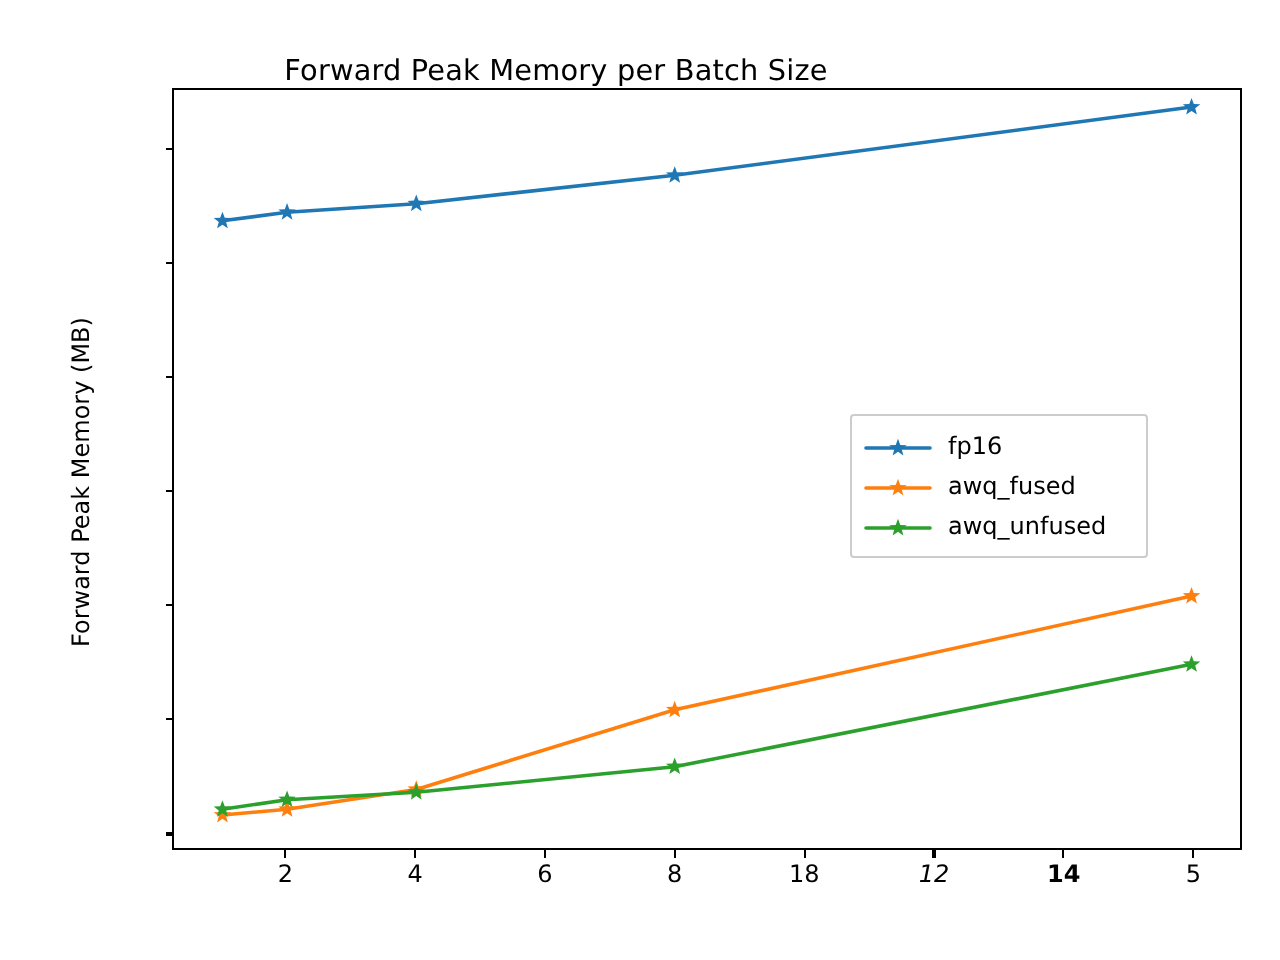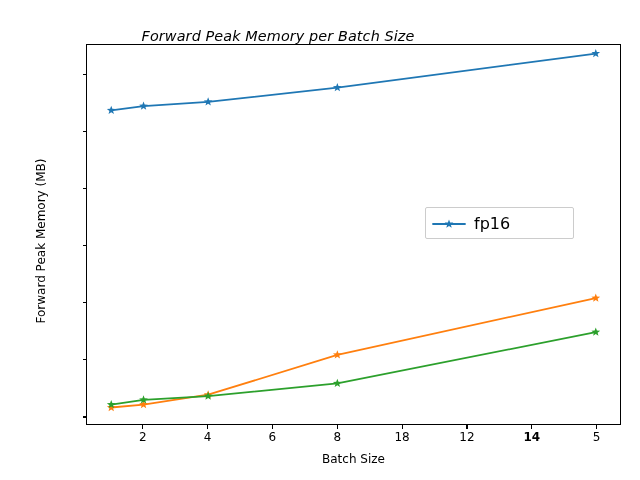--- a/index.html
+++ b/index.html
@@ -22,21 +22,20 @@
   }
   #chart-title {
     position: absolute;
     left: 0;
     top: 28px;
     width: 556px;
     text-align: center;
     font-size: 14.4px;
     color: #000000;
     letter-spacing: 0.1px;
-    font-style: italic;
   }
   
   #plot-area {
     position: absolute;
     left: 86px;
     top: 44px;
     width: 535px;
     height: 381px;
     border: 1.1px solid #000000;
     box-sizing: border-box;
@@ -109,34 +108,33 @@
     height: 20px;
   }
   .legend-swatch {
     width: 34px;
     height: 14px;
     margin-right: 8px;
     flex: 0 0 34px;
     position: relative;
   }
   .legend-label {
-    font-size: 16px;
+    font-size: 12px;
     color: #000000;
     white-space: nowrap;
   }
 </style>
 </head>
 <body>
 
 <div id="figure">
 
   <div id="chart-title">Forward Peak Memory per Batch Size</div>
 
   <div id="ylabel">Forward Peak Memory (MB)</div>
-  <div id="xlabel">Batch Size</div>
 
   <div id="y-ticks">
       <div class="ytick-mark" style="top: 416.497px;"></div>
       <div class="ytick-mark" style="top: 359.333px;"></div>
       <div class="ytick-mark" style="top: 302.168px;"></div>
       <div class="ytick-mark" style="top: 245.004px;"></div>
       <div class="ytick-mark" style="top: 187.84px;"></div>
       <div class="ytick-mark" style="top: 130.676px;"></div>
       <div class="ytick-mark" style="top: 73.5113px;"></div>
     </div>
@@ -144,21 +142,21 @@
       <div class="xtick-label" style="left: 142.742px;">2</div>
       <div class="xtick-mark" style="left: 142.242px;"></div>
       <div class="xtick-label" style="left: 207.591px;">4</div>
       <div class="xtick-mark" style="left: 207.091px;"></div>
       <div class="xtick-label" style="left: 272.439px;">6</div>
       <div class="xtick-mark" style="left: 271.939px;"></div>
       <div class="xtick-label" style="left: 337.288px;">8</div>
       <div class="xtick-mark" style="left: 336.788px;"></div>
       <div class="xtick-label" style="left: 402.136px;">18</div>
       <div class="xtick-mark" style="left: 401.636px;"></div>
-      <div class="xtick-label" style="left: 466.985px;">12</div>
+      <div class="xtick-label" style="left: 466.985px; font-style: italic;">12</div>
       <div class="xtick-mark" style="left: 466.485px;"></div>
       <div class="xtick-label" style="left: 531.833px; font-weight: bold;">14</div>
       <div class="xtick-mark" style="left: 531.333px;"></div>
       <div class="xtick-label" style="left: 596.682px;">5</div>
       <div class="xtick-mark" style="left: 596.182px;"></div>
     </div>
 
   <div id="plot-area">
     <svg id="svg-lines" viewBox="0 0 535 381" preserveAspectRatio="none">
         <g>
@@ -189,15 +187,29 @@
   </div>
 
   <div id="legend">
       <div class="legend-row">
         <span class="legend-swatch"><svg width="34" height="14" viewBox="0 0 34 14">
             <line x1="1" y1="7" x2="33" y2="7" stroke="#1f77b4" stroke-width="1.8" stroke-linecap="round"></line>
             <polygon points="17.00,2.40 18.14,5.44 21.37,5.58 18.84,7.60 19.70,10.72 17.00,8.93 14.30,10.72 15.16,7.60 12.63,5.58 15.86,5.44" fill="#1f77b4"></polygon>
           </svg></span>
         <span class="legend-label">fp16</span>
       </div>
+      <div class="legend-row">
+        <span class="legend-swatch"><svg width="34" height="14" viewBox="0 0 34 14">
+            <line x1="1" y1="7" x2="33" y2="7" stroke="#ff7f0e" stroke-width="1.8" stroke-linecap="round"></line>
+            <polygon points="17.00,2.40 18.14,5.44 21.37,5.58 18.84,7.60 19.70,10.72 17.00,8.93 14.30,10.72 15.16,7.60 12.63,5.58 15.86,5.44" fill="#ff7f0e"></polygon>
+          </svg></span>
+        <span class="legend-label">awq_fused</span>
+      </div>
+      <div class="legend-row">
+        <span class="legend-swatch"><svg width="34" height="14" viewBox="0 0 34 14">
+            <line x1="1" y1="7" x2="33" y2="7" stroke="#2ca02c" stroke-width="1.8" stroke-linecap="round"></line>
+            <polygon points="17.00,2.40 18.14,5.44 21.37,5.58 18.84,7.60 19.70,10.72 17.00,8.93 14.30,10.72 15.16,7.60 12.63,5.58 15.86,5.44" fill="#2ca02c"></polygon>
+          </svg></span>
+        <span class="legend-label">awq_unfused</span>
+      </div>
     </div>
 
 </div>
 
 </body></html>

